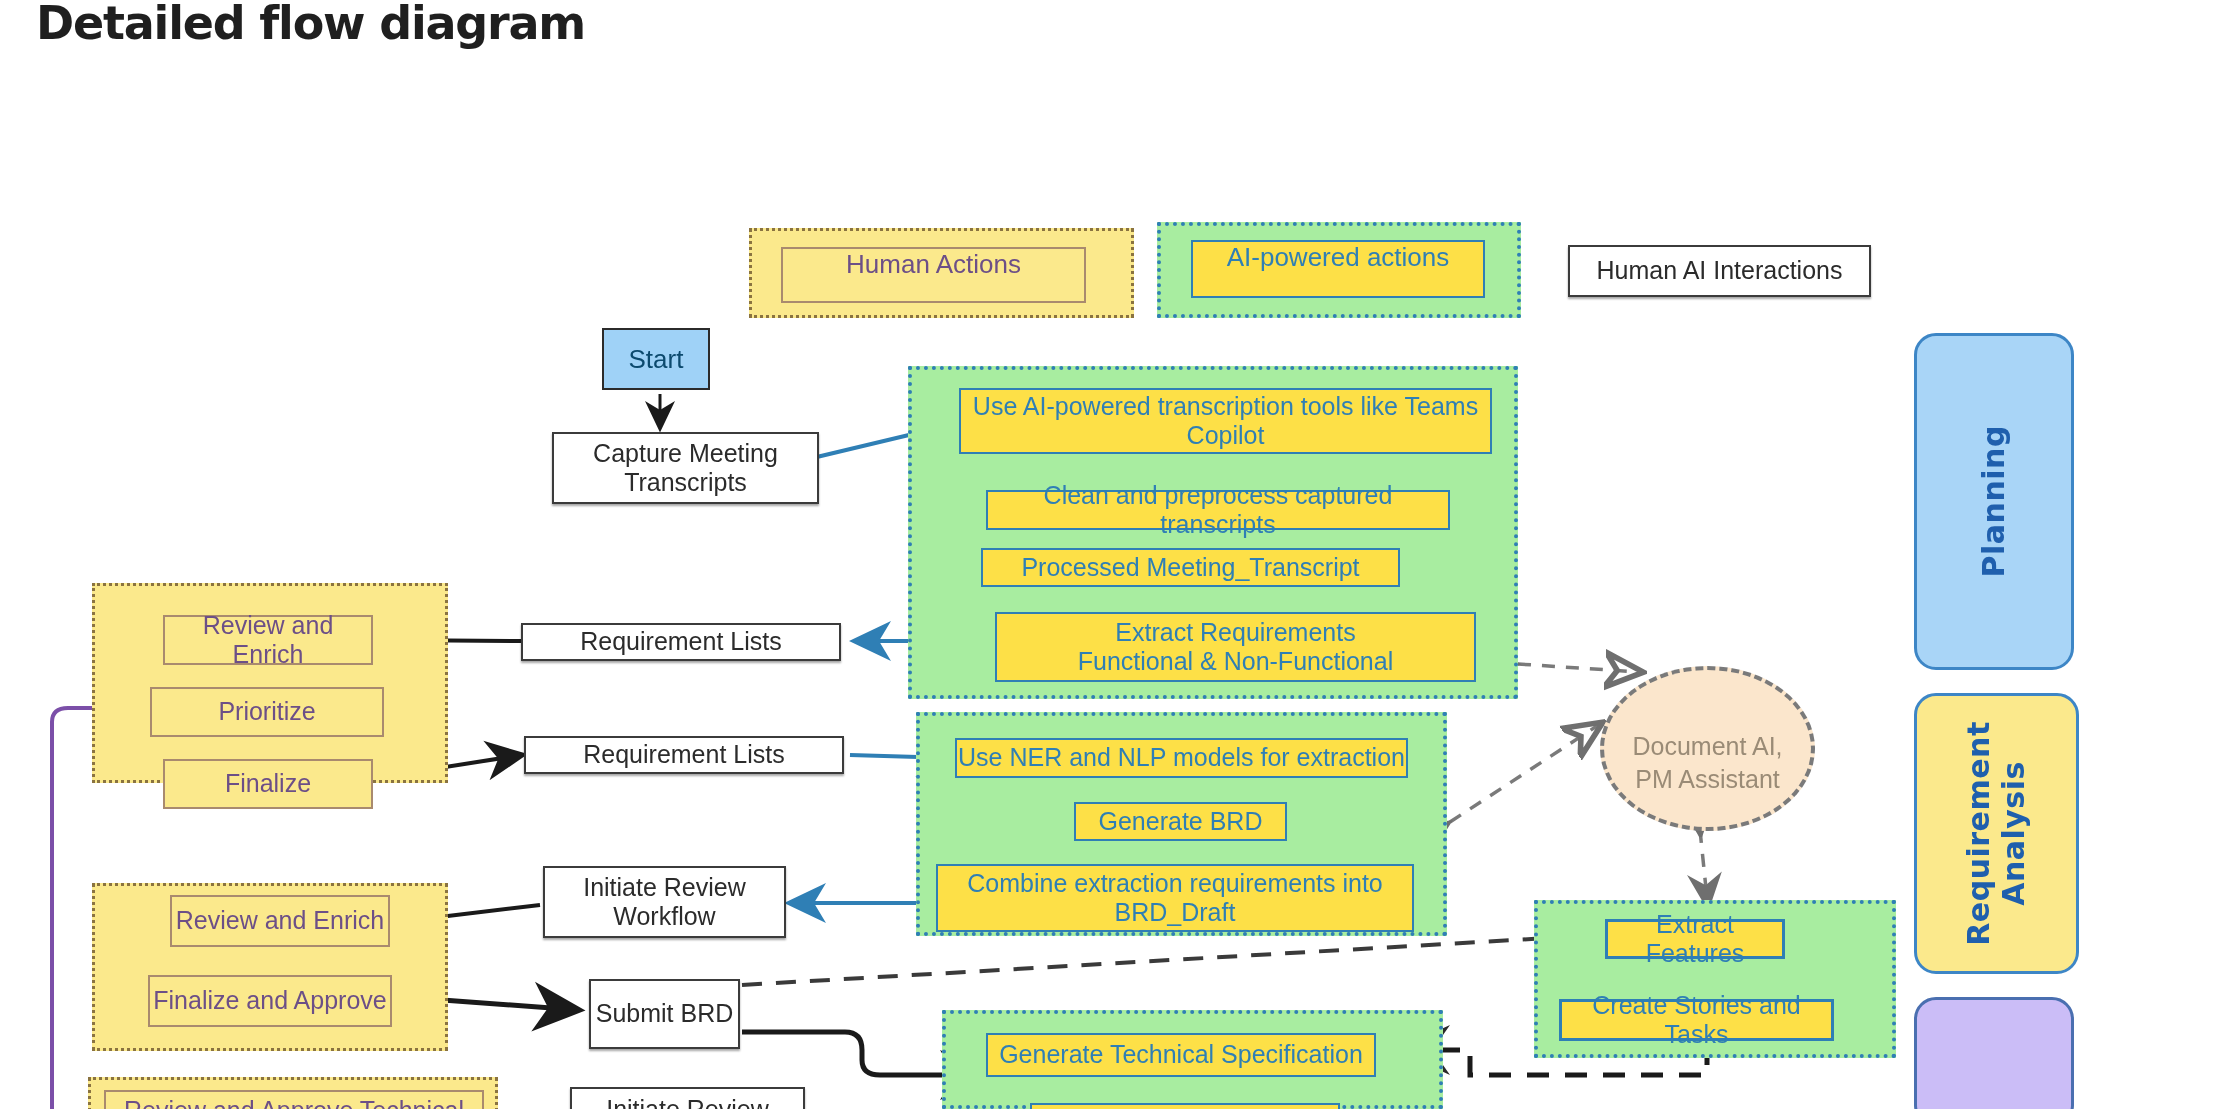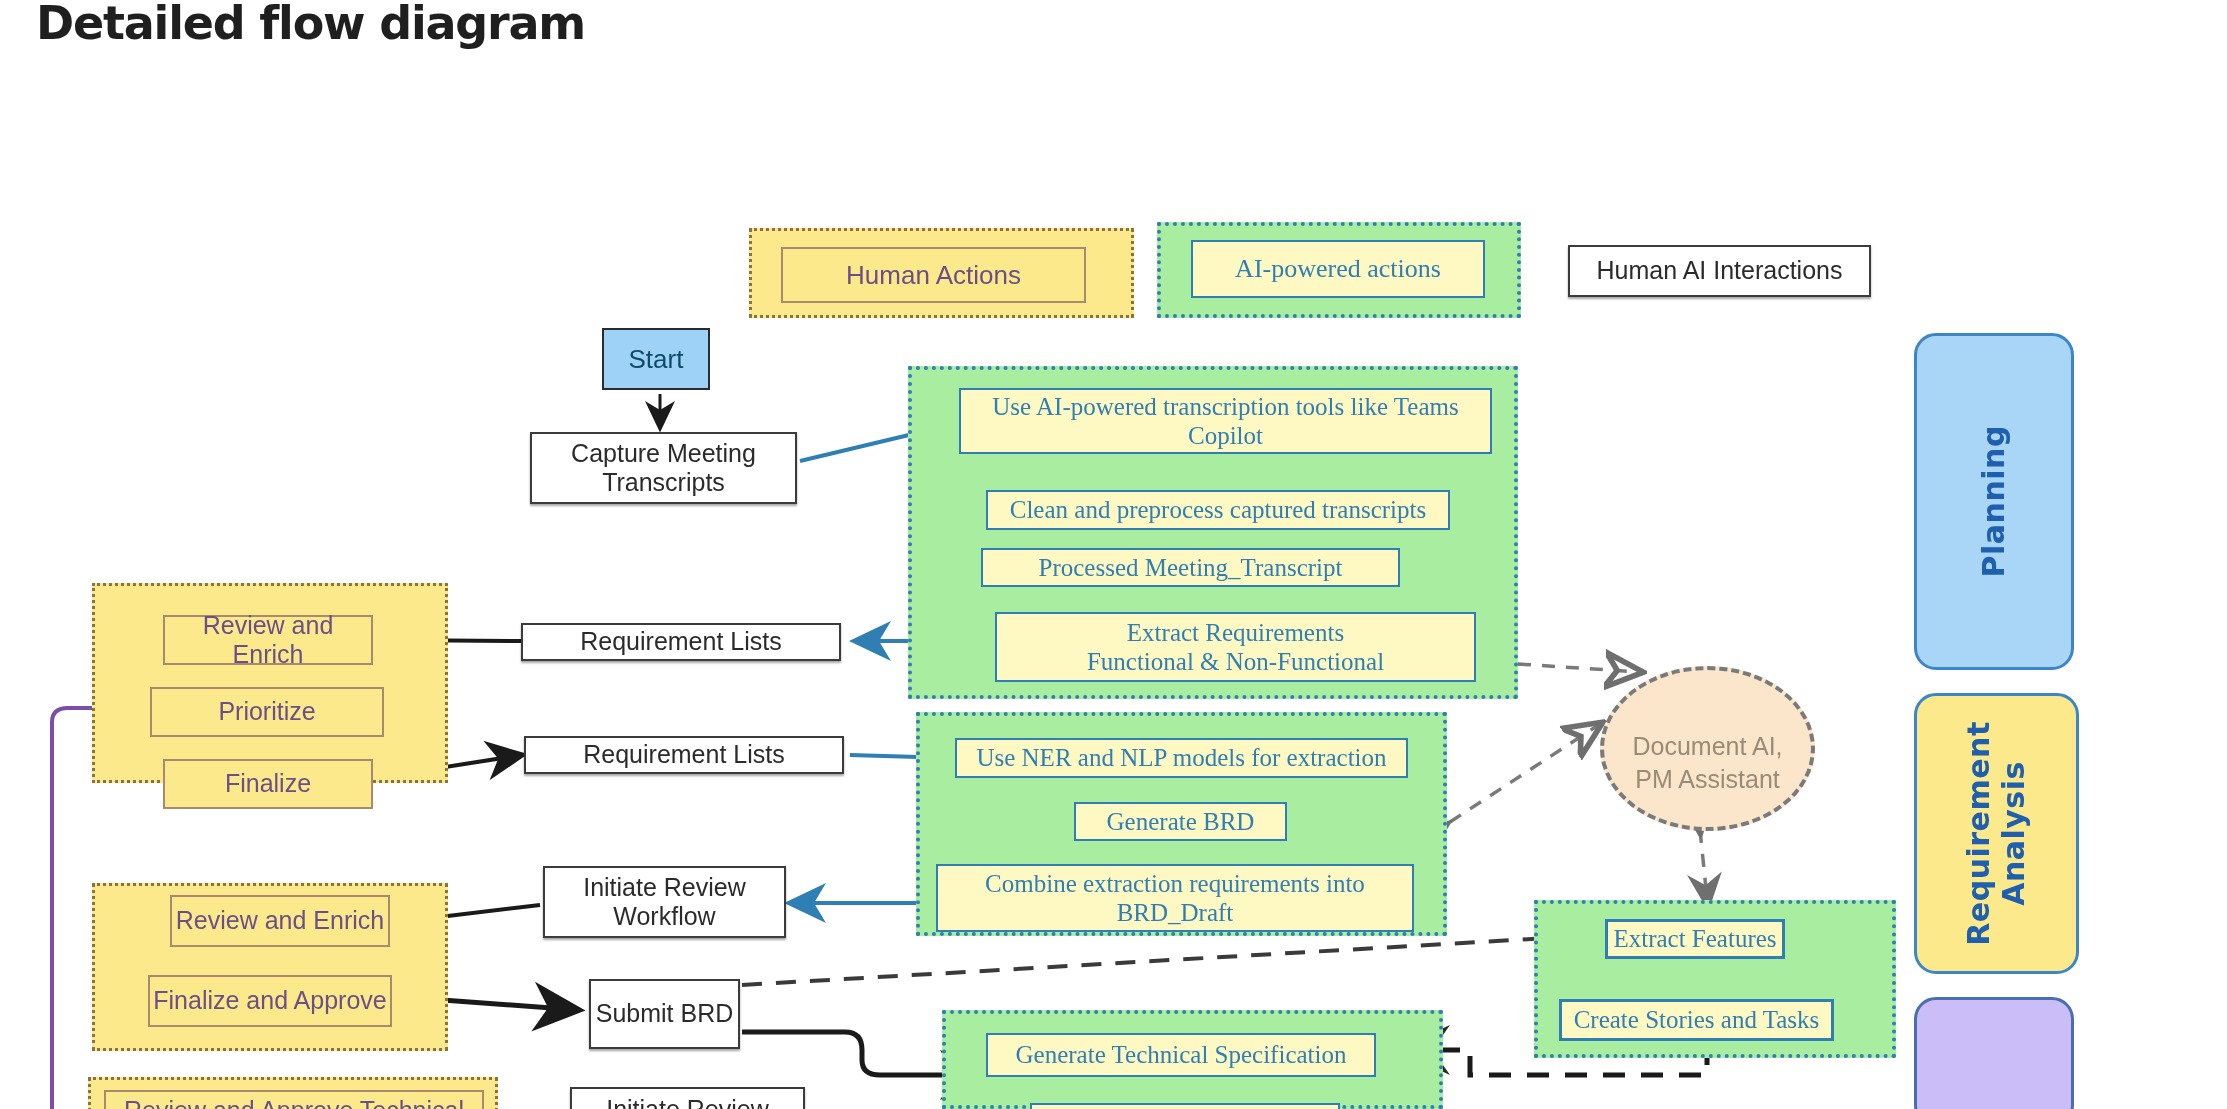--- a/index.html
+++ b/index.html
@@ -62,25 +62,24 @@
   
   .n-start {
     background: #9fd2f7;
     border: 2px solid #2b2b2b;
     color: #0c4a6e;
     font-size: 26px;
   }
 
   
   .n-green {
-    background: #fef9c3;
+    background: #fde047;
     border: 2px solid #2f7fb5;
     color: #2f7fb5;
     font-size: 25px;
-    font-family: Liberation Serif, serif;
   }
   .n-green.thick { border-width: 3px; }
 
   
   .n-yellow {
     background: #fbe98c;
     border: 2px solid #a98a6e;
     color: #6c4f87;
     font-size: 25px;
   }
@@ -96,21 +95,21 @@
   }
   .cluster-yellow {
     background: #fbe98c;
     border: 3px dotted #8a7340;
   }
 
   
   .legend-box { position: absolute; z-index: 4; }
   .legend-inner {
     position: absolute;
-    display: flex; align-items: center; justify-content: center;
+    display: flex; justify-content: center;
     font-size: 26px;
   }
 
   
   .n-ellipse {
     position: absolute;
     border-radius: 50%;
     background: #fbe6cc;
     border: 4px dashed #7a7a7a;
     display: flex; flex-direction: column;
@@ -315,21 +314,21 @@
   <div class="cluster cluster-yellow" style="left:92px; top:583px; width:356px; height:200px;"></div>
 
   <div class="cluster cluster-yellow" style="left:92px; top:883px; width:356px; height:168px;"></div>
 
   <div class="cluster cluster-yellow" style="left:88px; top:1077px; width:410px; height:60px;"></div>
 
   <div class="node n-start" style="left:602px; top:328px; width:108px; height:62px;">
     <span>Start</span>
   </div>
 
-  <div class="node n-white" style="left:530px; top:432px; width:267px; height:72px; white-space:pre;">
+  <div class="node n-white" style="left:552px; top:432px; width:267px; height:72px; white-space:pre;">
     <span>Capture Meeting
 Transcripts</span>
   </div>
 
   <div class="node n-green" style="left:959px; top:388px; width:533px; height:66px; white-space:pre;">
     <span>Use AI-powered transcription tools like Teams
 Copilot</span>
   </div>
 
   <div class="node n-green" style="left:986px; top:490px; width:464px; height:40px;">

